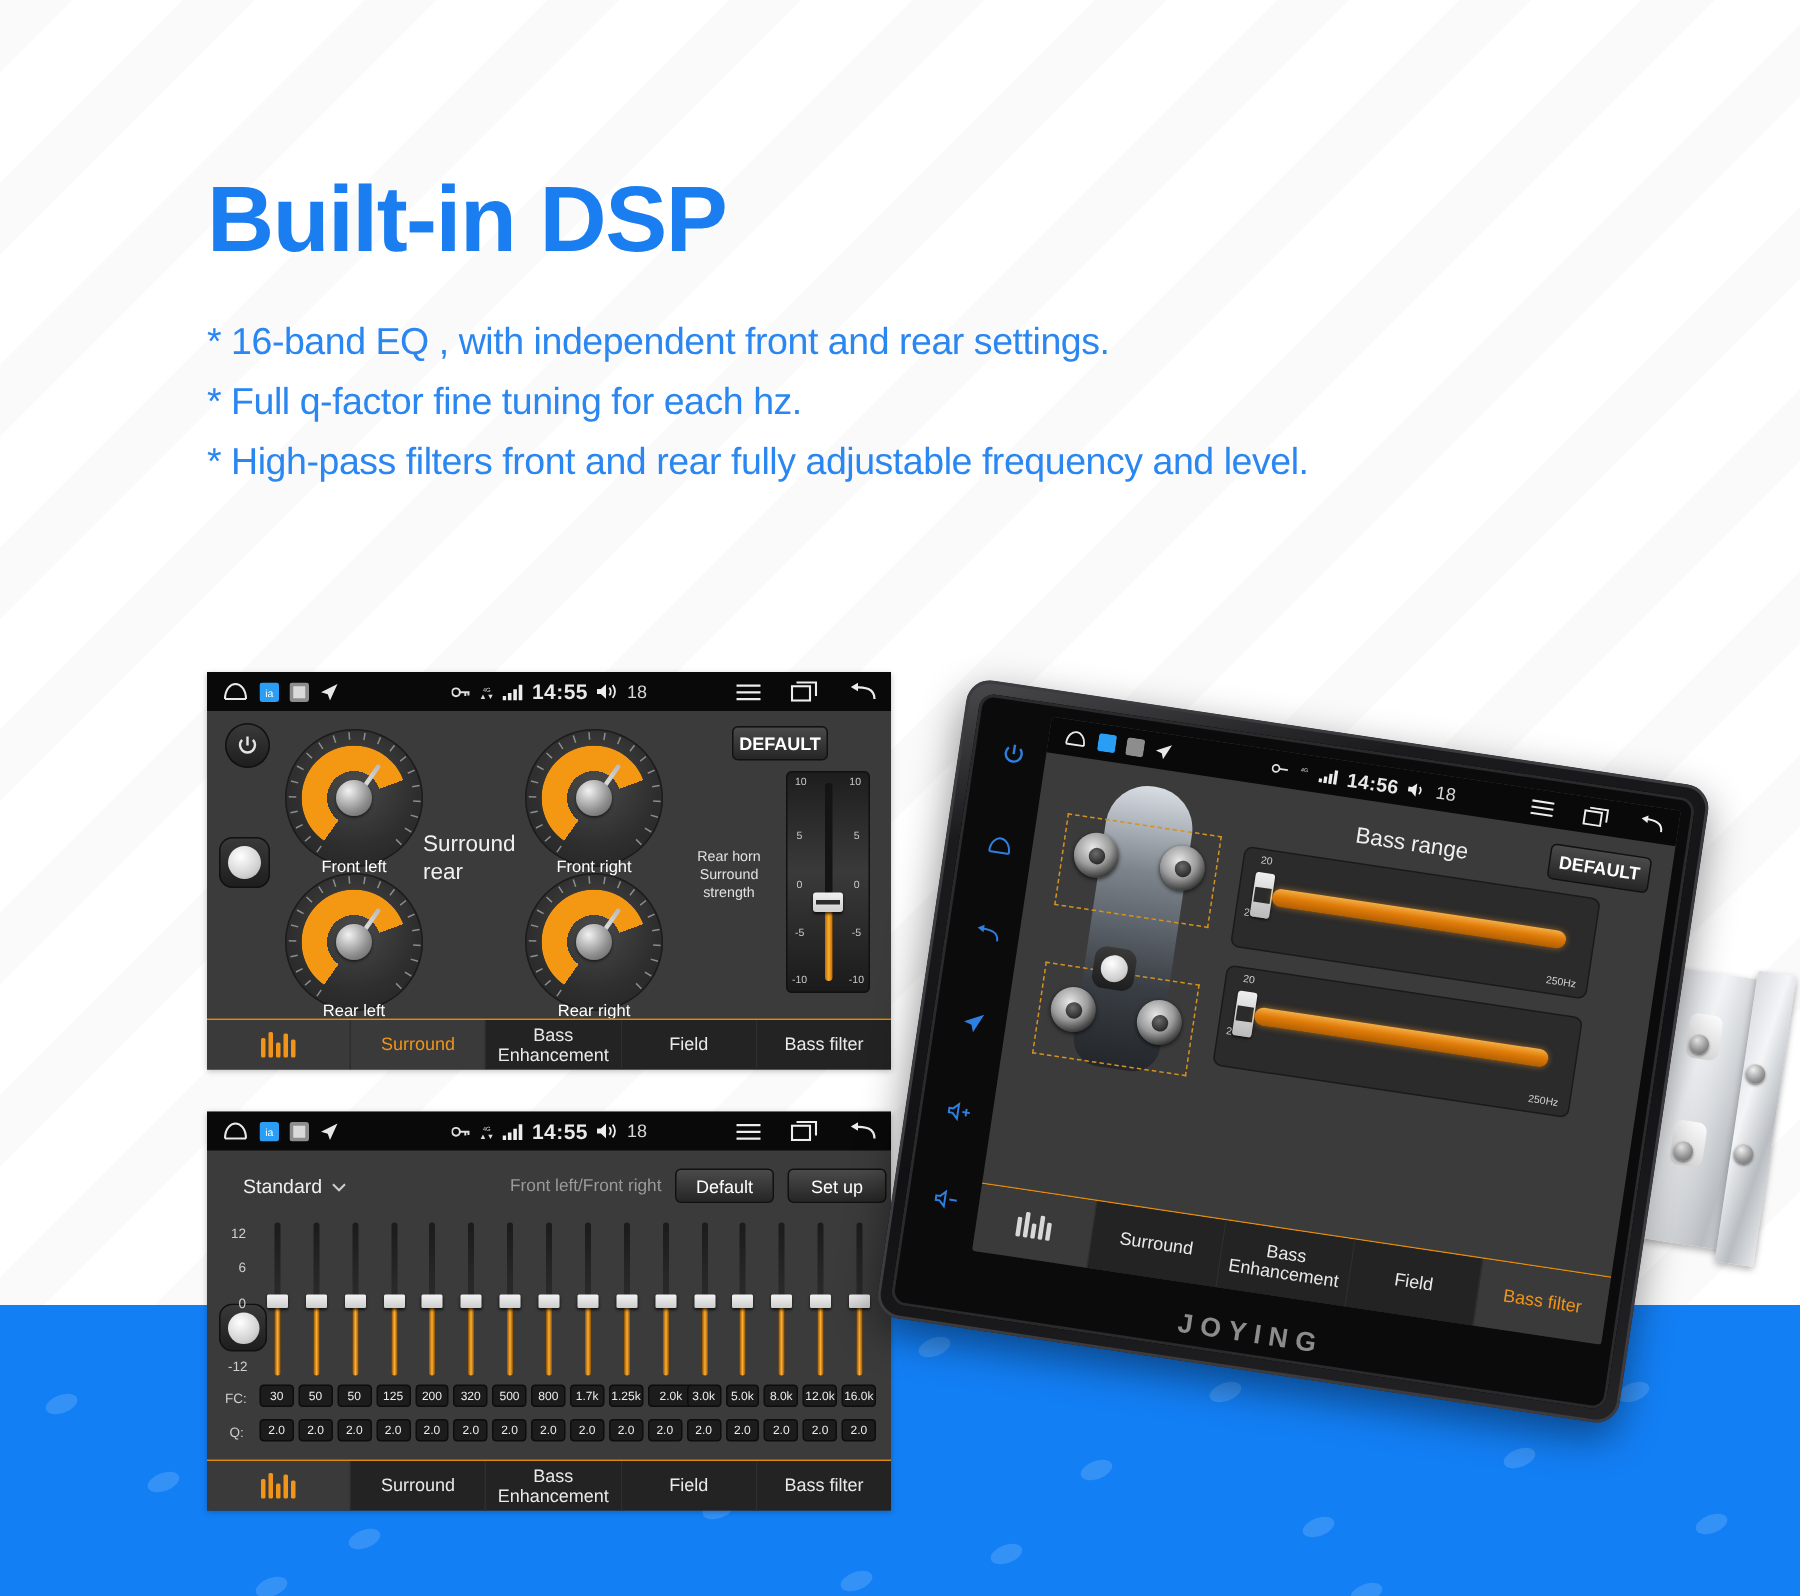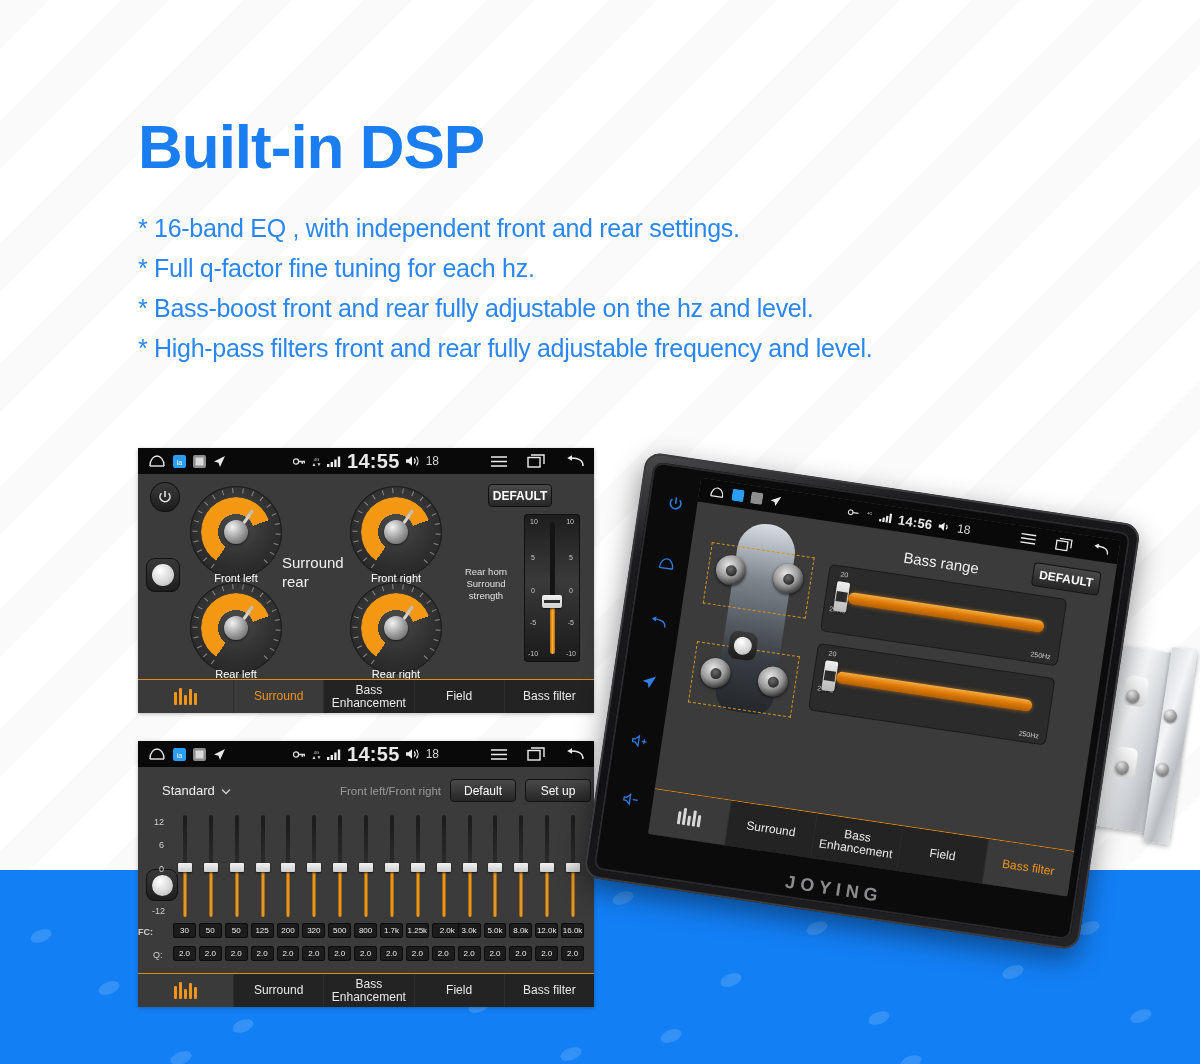--- a/index.html
+++ b/index.html
@@ -49,21 +49,21 @@
   .statusbar{
     height:26px; background:#090909; display:flex; align-items:center;
     padding:0 10px; color:#e8e8e8; font-size:13px; position:relative;
   }
   .sb-left{ display:flex; align-items:center; gap:7px; }
   .sb-center{
     position:absolute; left:0; right:0; display:flex; justify-content:center;
     align-items:center; gap:5px; pointer-events:none;
   }
   .sb-right{ margin-left:auto; display:flex; align-items:center; gap:19px; }
-  .sb-clock{ font-size:20px; font-weight:600; letter-spacing:.3px; }
+  .sb-clock{ font-size:14px; font-weight:600; letter-spacing:.3px; }
   .sb-vol{ font-size:12px; color:#d6d6d6; }
   .ic{ display:inline-block; line-height:0; }
 
   
   .knob-wrap{ position:absolute; width:92px; height:92px; }
   .knob-dial{
     position:absolute; inset:0; border-radius:50%;
     background:radial-gradient(circle at 50% 40%, #4a4a4a 0%, #2e2e2e 58%, #232323 100%);
     box-shadow:inset 0 0 0 1px #1c1c1c;
   }
@@ -286,21 +286,20 @@
     <span class="dot" style="left: 1130px; top: 140px; width: 22px; height: 12px;"></span>
     <span class="dot" style="left: 170px; top: 182px; width: 22px; height: 12px;"></span>
     <span class="dot" style="left: 560px; top: 178px; width: 22px; height: 12px;"></span>
     <span class="dot" style="left: 900px; top: 186px; width: 22px; height: 12px;"></span>
   </div>
 
 <div id="headline">Built-in DSP</div>
 <div id="bullets">
   <div class="bullet">* 16-band EQ , with independent front and rear settings.</div>
   <div class="bullet">* Full q-factor fine tuning for each hz.</div>
-  <div class="bullet">* Bass-boost front and rear fully adjustable on the hz and level.</div>
   <div class="bullet">* High-pass filters front and rear fully adjustable frequency and level.</div>
 </div>
 
 <div class="unit" id="surround-unit" style="left:138px; top:448px; width:456px; height:265px;">
 
   <div class="statusbar">
     <div class="sb-left">
       <span class="ic">
         <svg width="18" height="14" viewBox="0 0 18 14">
             <path d="M2 12 C2 5 6 2 9 2 C12 2 16 5 16 12" fill="none" stroke="#e8e8e8" stroke-width="1.4"></path>
@@ -735,21 +734,21 @@
         <div class="low" style="top: 54px; height: 48px;"></div>
         <div class="knb" title="12.0k : 0 dB" style="top: 48px;"></div>
       </div>
       <div class="eq-slot" style="left: 396.062px; top: 0px; height: 104px;">
         <div class="rail"></div>
         <div class="low" style="top: 54px; height: 48px;"></div>
         <div class="knb" title="16.0k : 0 dB" style="top: 48px;"></div>
       </div>
     </div>
 
-  <div class="fcq-label" style="left:0; top:186px;font-weight:bold;">FC:</div>
+  <div class="fcq-label" style="left:12px; top:186px;">FC:</div>
   <div class="fcq-label" style="left:15px; top:209px;">Q:</div>
   <div id="fc-row" style="position:absolute; left:34px; top:182px; width:414px; height:16px;">
       <div class="fcq-cell" style="left: 1px; width: 22.875px;">30</div>
       <div class="fcq-cell" style="left: 26.875px; width: 22.875px;">50</div>
       <div class="fcq-cell" style="left: 52.75px; width: 22.875px;">50</div>
       <div class="fcq-cell" style="left: 78.625px; width: 22.875px;">125</div>
       <div class="fcq-cell" style="left: 104.5px; width: 22.875px;">200</div>
       <div class="fcq-cell" style="left: 130.375px; width: 22.875px;">320</div>
       <div class="fcq-cell" style="left: 156.25px; width: 22.875px;">500</div>
       <div class="fcq-cell" style="left: 182.125px; width: 22.875px;">800</div>

